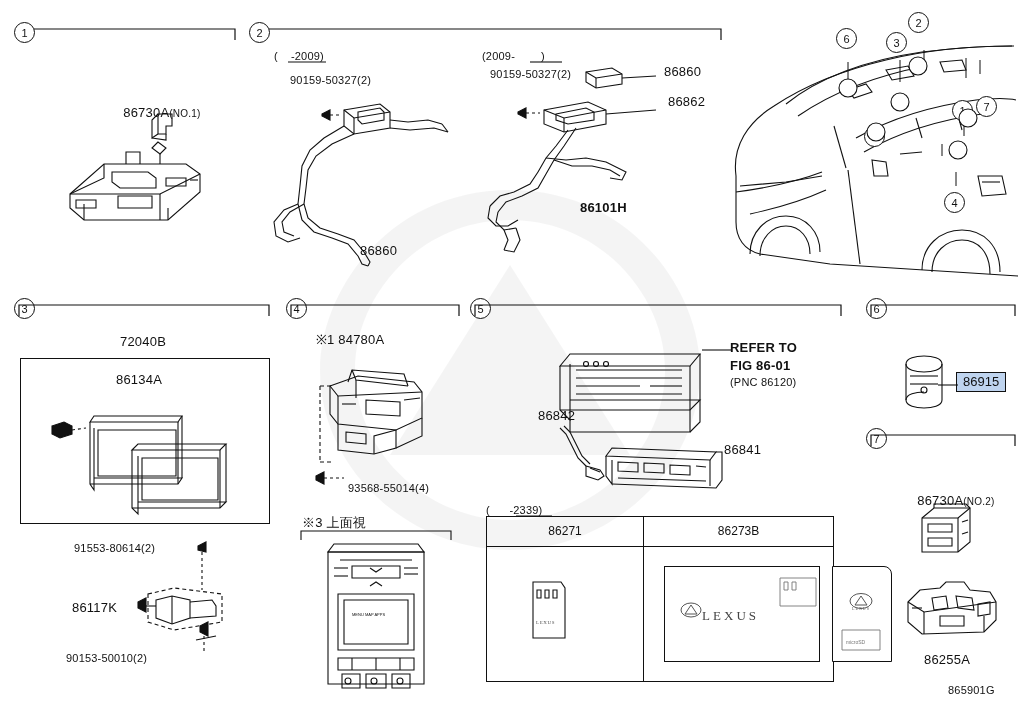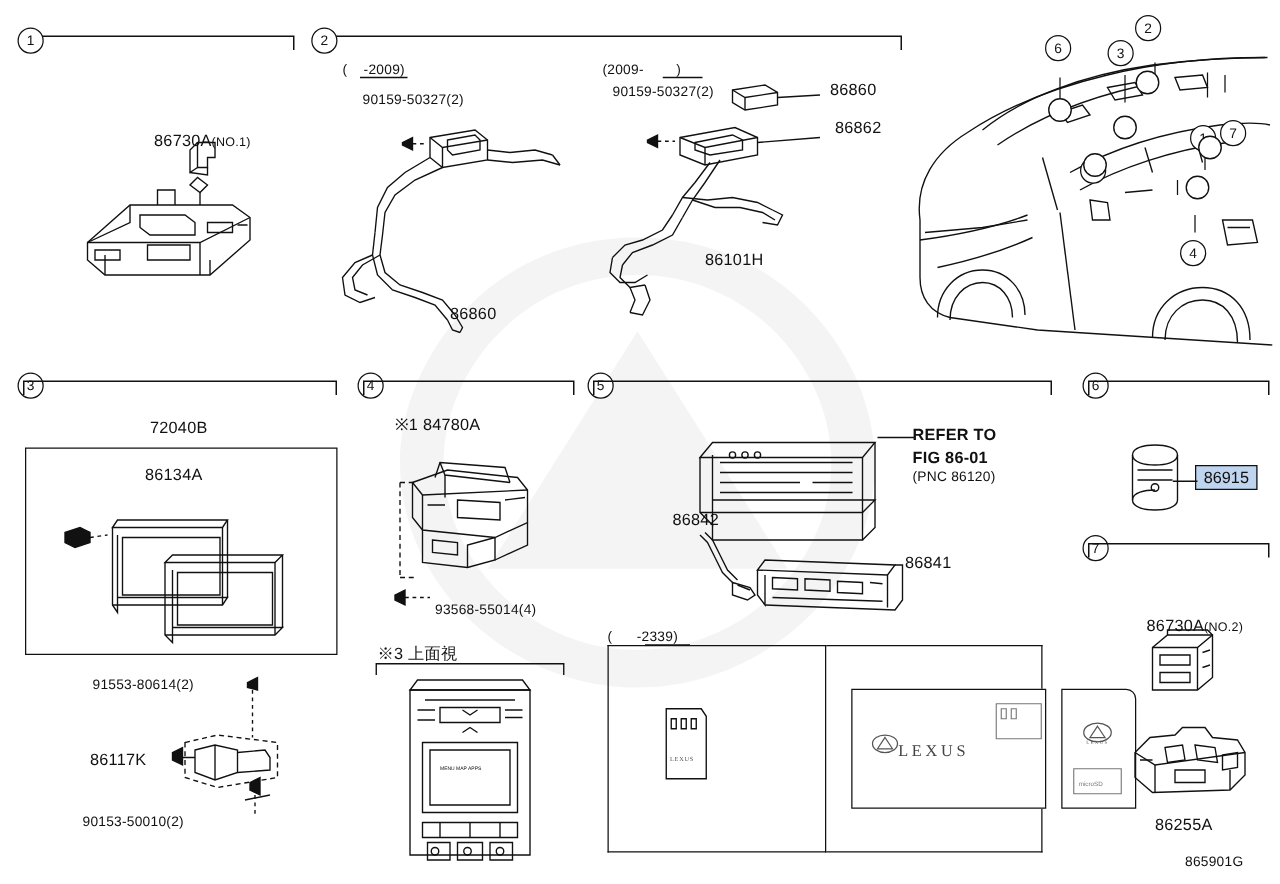--- a/index.html
+++ b/index.html
@@ -138,21 +138,21 @@
 
   <div class="abs lbl lbl-sm" style="left:482px; top:50px;">(2009-        )</div>
   <svg class="abs" style="left:530px; top:58px;" width="34" height="6">
       <path d="M0 4 L32 4" stroke="#111" stroke-width="1.1"></path>
     </svg>
 
   <div class="abs lbl lbl-sm" style="left:290px; top:74px;">90159-50327(2)</div>
   <div class="abs lbl lbl-sm" style="left:490px; top:68px;">90159-50327(2)</div>
   <div class="abs lbl" style="left:664px; top:64px;">86860</div>
   <div class="abs lbl" style="left:668px; top:94px;">86862</div>
-  <div class="abs lbl" style="left:564px; top:200px;">86101H</div>
+  <div class="abs lbl" style="left:580px; top:200px;font-weight:bold;">86101H</div>
   <div class="abs lbl" style="left:360px; top:243px;">86860</div>
 
   <svg class="abs" style="left:258px; top:86px;" width="200" height="190" viewBox="0 0 200 190">
     <g fill="none" stroke="#111" stroke-width="1.1">
 
       <path d="M64 28 L72 24 L72 34 L64 30 Z" fill="#111"></path>
       <path d="M72 29 L84 29" stroke-dasharray="3,3"></path>
 
       <path d="M86 24 L122 18 L132 26 L132 42 L96 48 L86 40 Z"></path>
       <path d="M86 24 L96 32 L132 26"></path>
@@ -478,20 +478,24 @@
   </svg>
 
   <div class="abs lbl lbl-sm" style="left:486px; top:504px;">(      -2339)</div>
   <svg class="abs" style="left:516px; top:512px;" width="38" height="6">
       <path d="M0 4 L36 4" stroke="#111" stroke-width="1.1"></path>
     </svg>
 
   <div class="abs" style="left:486px; top:516px; width:348px; height:166px;">
     <table class="sdtbl">
       <tbody>
+      <tr>
+        <td style="height:22px;">86271</td>
+        <td>86273B</td>
+      </tr>
       <tr>
         <td style="height:118px;">
           <div style="position:relative;height:112px;">
             <svg class="abs" style="left:38px; top:22px;" width="44" height="62" viewBox="0 0 44 62">
               <g fill="none" stroke="#111" stroke-width="1.1">
                 <path d="M6 2 L34 2 L38 8 L38 58 L6 58 Z"></path>
                 <path d="M10 10 L14 10 L14 18 L10 18 Z"></path>
                 <path d="M18 10 L22 10 L22 18 L18 18 Z"></path>
                 <path d="M26 10 L30 10 L30 18 L26 18 Z"></path>
               </g>

